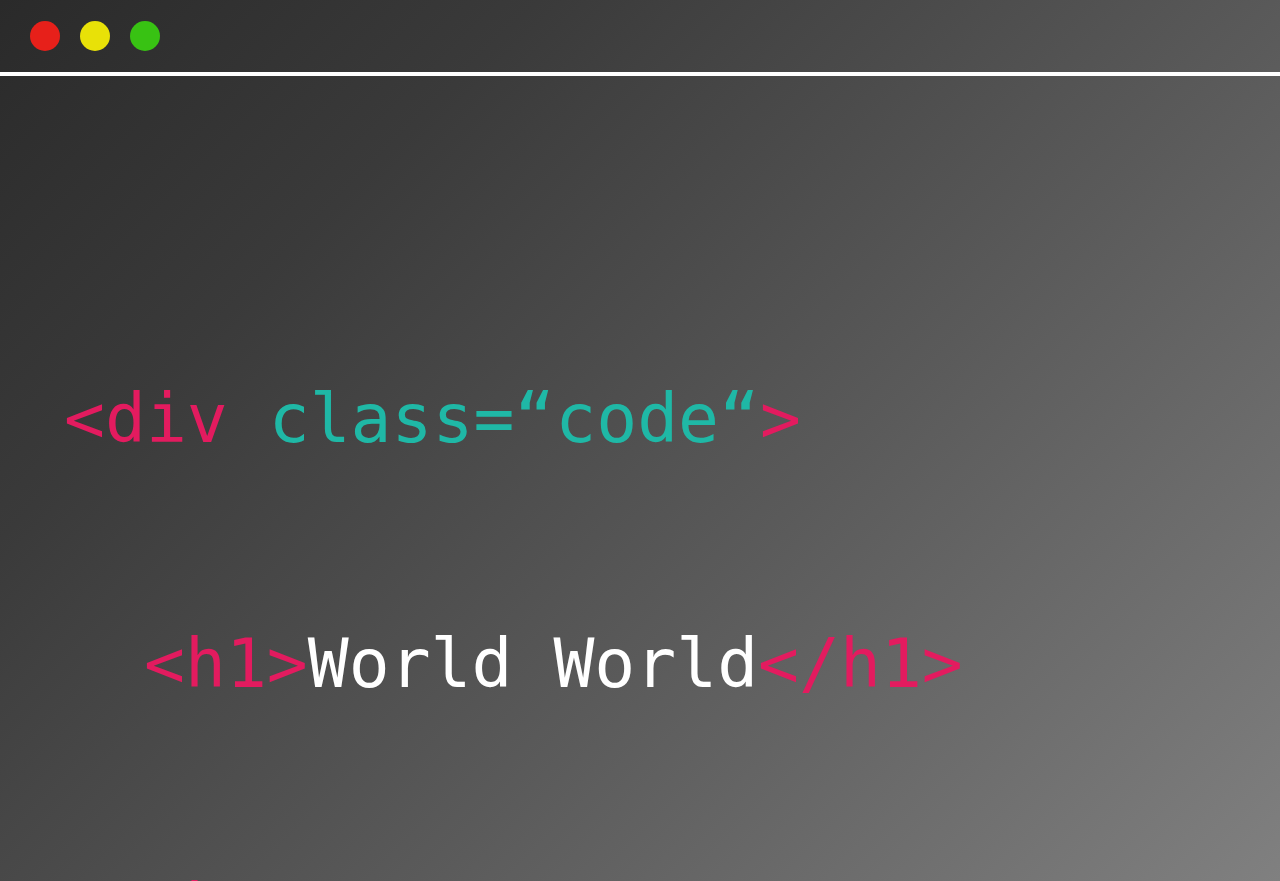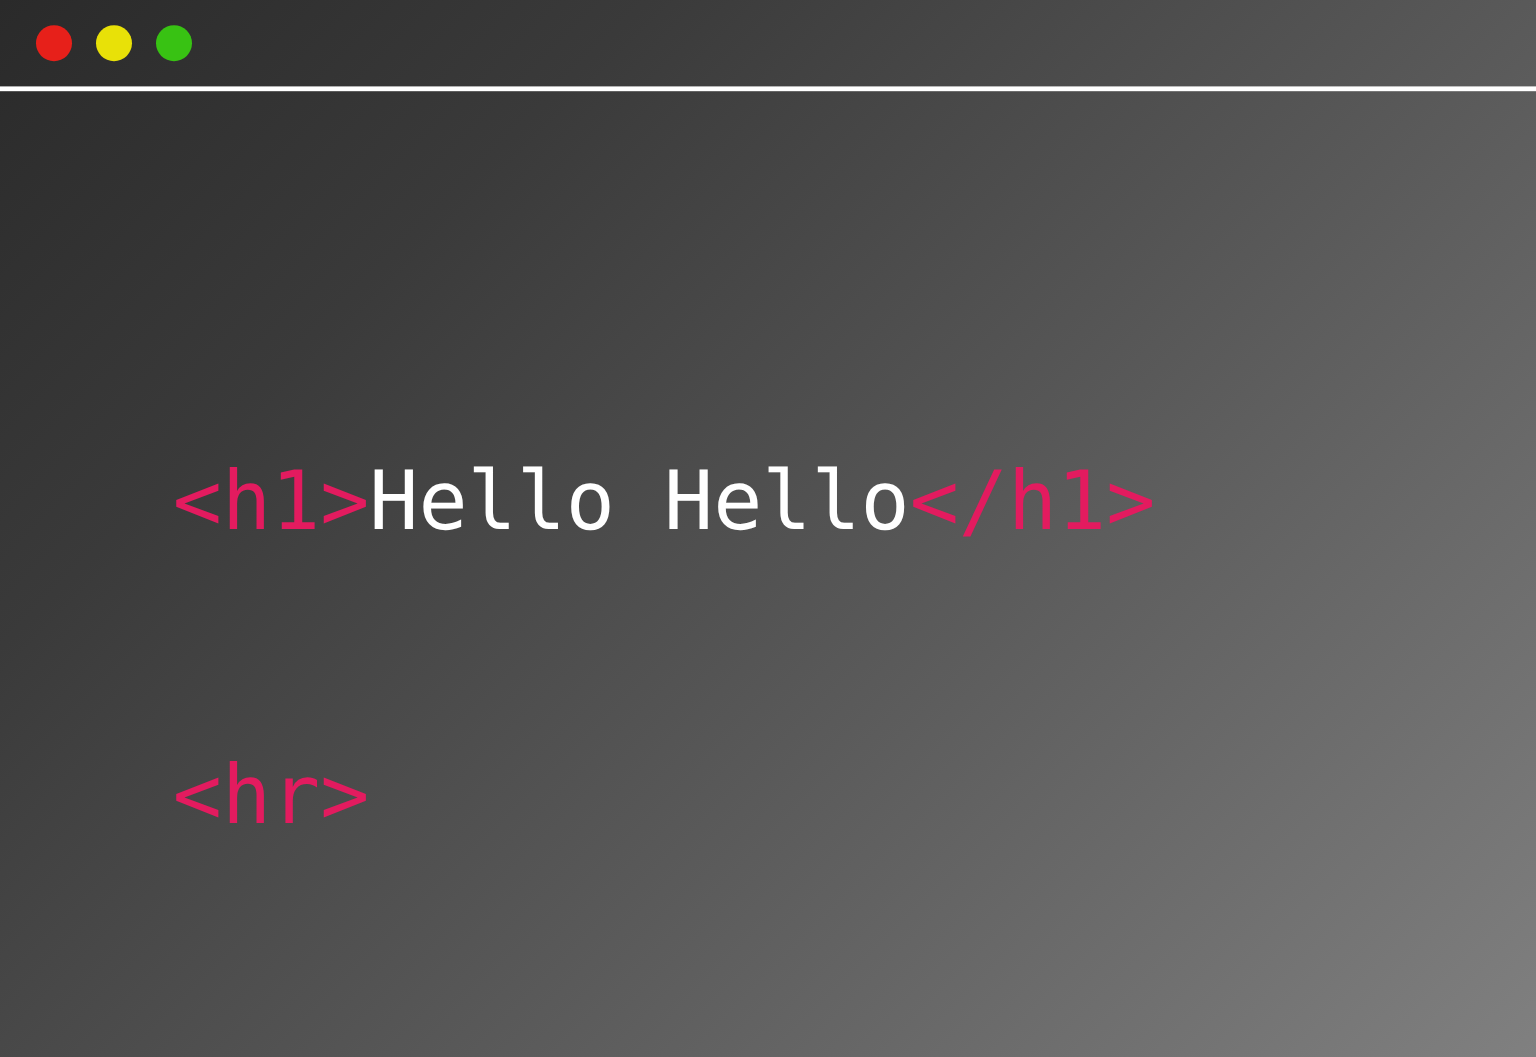--- a/index.html
+++ b/index.html
@@ -51,16 +51,17 @@
 <body>
 
 <div class="titlebar">
   <div class="traffic-light red"></div>
   <div class="traffic-light yellow"></div>
   <div class="traffic-light green"></div>
 </div>
 <div class="divider"></div>
 
 <div class="code-area">
-<div><span class="indent"></span><span class="tag">&lt;h1&gt;</span><span class="text">Hello Hello</span><span class="tag">&lt;/h1&gt;</span></div>
+<div><span class="tag">&lt;div</span><span class="attr"> </span><span class="attr">class=“code“</span><span class="tag">&gt;</span></div>
+<div><span class="indent"></span><span class="tag">&lt;h1&gt;</span><span class="text">World World</span><span class="tag">&lt;/h1&gt;</span></div>
 <div><span class="indent"></span><span class="tag">&lt;hr&gt;</span></div>
 
 </div>
 
 </body></html>

